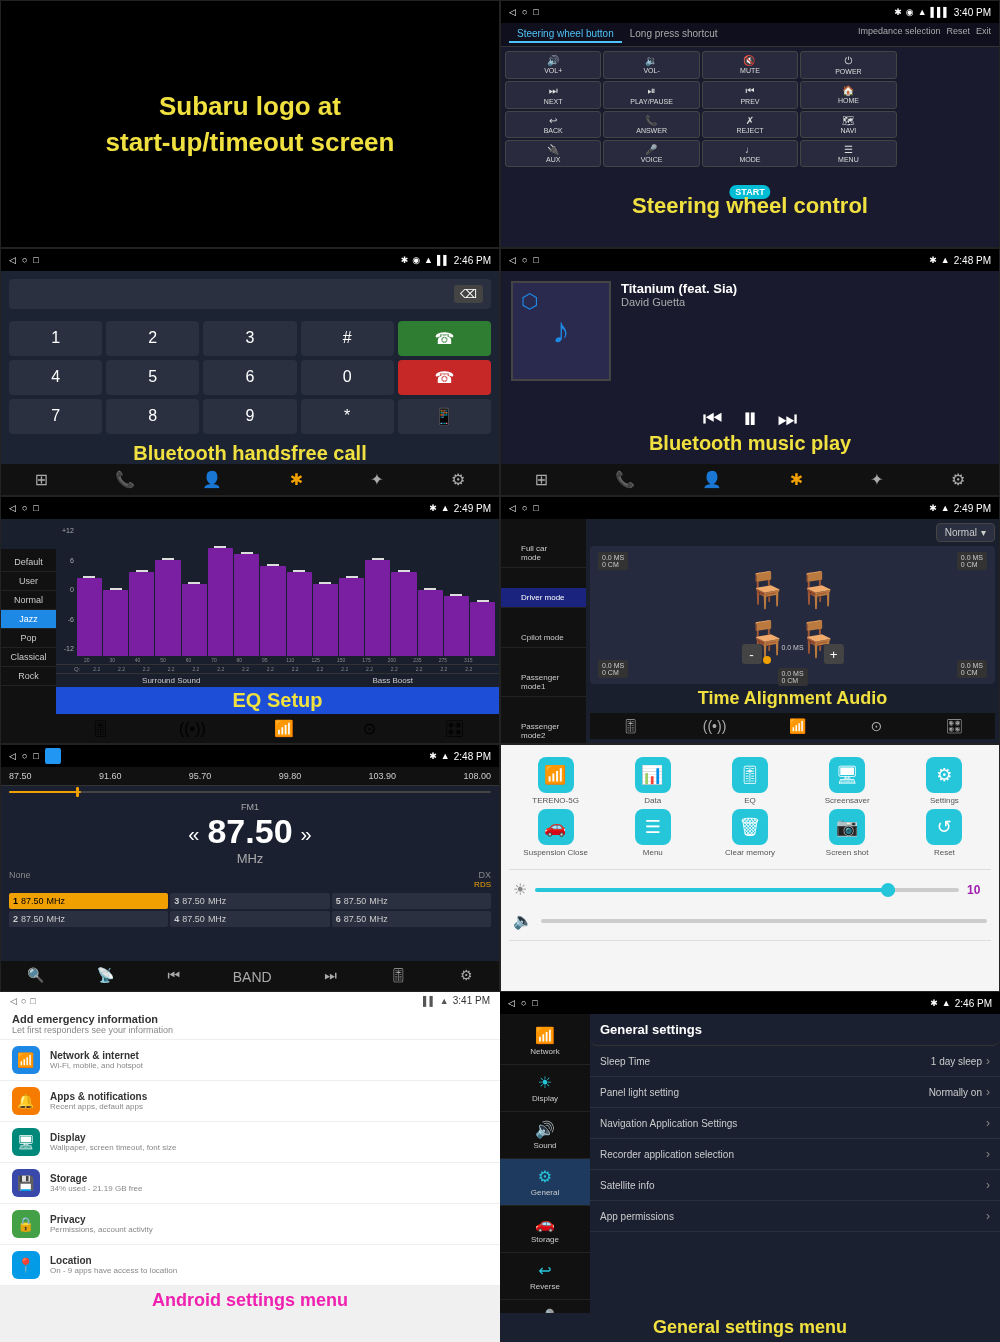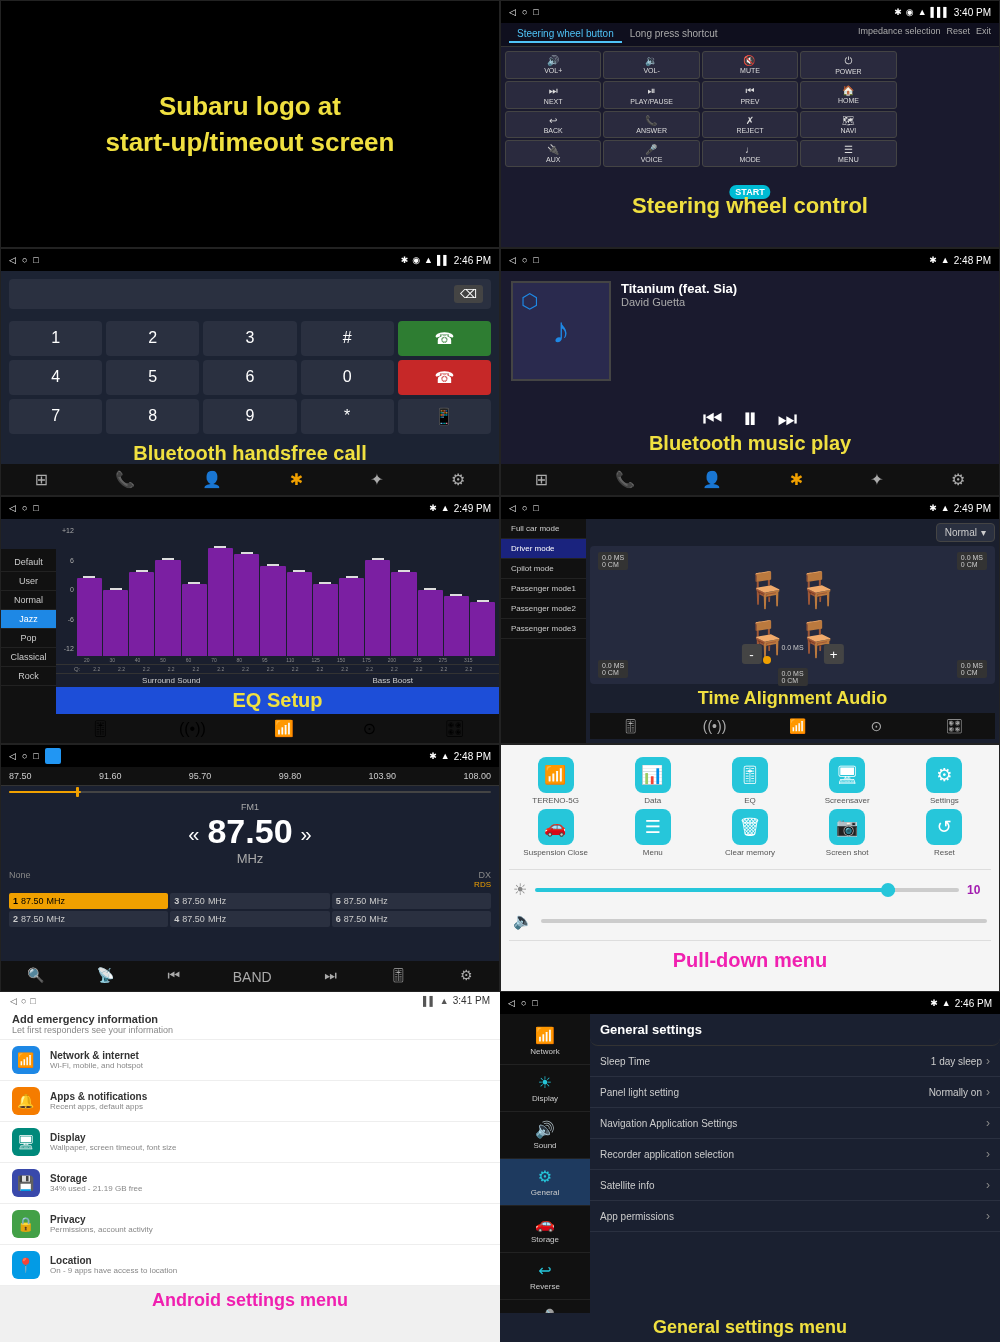--- a/index.html
+++ b/index.html
@@ -139,21 +139,21 @@
     .eq-bottom-bar {
       position: absolute; bottom: 0; left: 0; right: 0;
       background: #111; display: flex; justify-content: space-around; align-items: center; padding: 5px 0;
     }
 
     
     .cell-align {
       background: #1a1f2e;
     }
     .align-mode {
-      color: #ccc; font-size: 8px; padding: 5px 10px; border-bottom: 1px solid #222;
+      color: #ccc; font-size: 8px; padding: 5px 20px; border-bottom: 1px solid #222; margin-top: 20px;
     }
     .align-mode.active { background: #1a237e; color: #fff; }
 
     
     .cell-radio {
       background: #1a2030;
     }
     .radio-freq-bar {
       display: flex; justify-content: space-between; padding: 4px 8px;
       color: #ccc; font-size: 9px; background: #111; border-bottom: 1px solid #333;
@@ -819,21 +819,20 @@
         <div class="pd-slider-thumb"></div>
       </div>
       <span class="pd-slider-val">10</span>
     </div>
 
     <div class="pd-slider-row">
       <span class="pd-slider-icon">🔈</span>
       <div style="flex:1;height:4px;background:#ccc;border-radius:2px;"></div>
     </div>
     <hr class="pd-divider">
-    <div class="pulldown-label">Pull-down menu</div>
   </div>
 
 </div>
 
 <div class="bottom-grid">
 
   <div class="cell-android" style="position:relative;height:350px;overflow:hidden;">
     <div class="android-status">
       <div class="android-status-icons">
         <span>◁</span>

